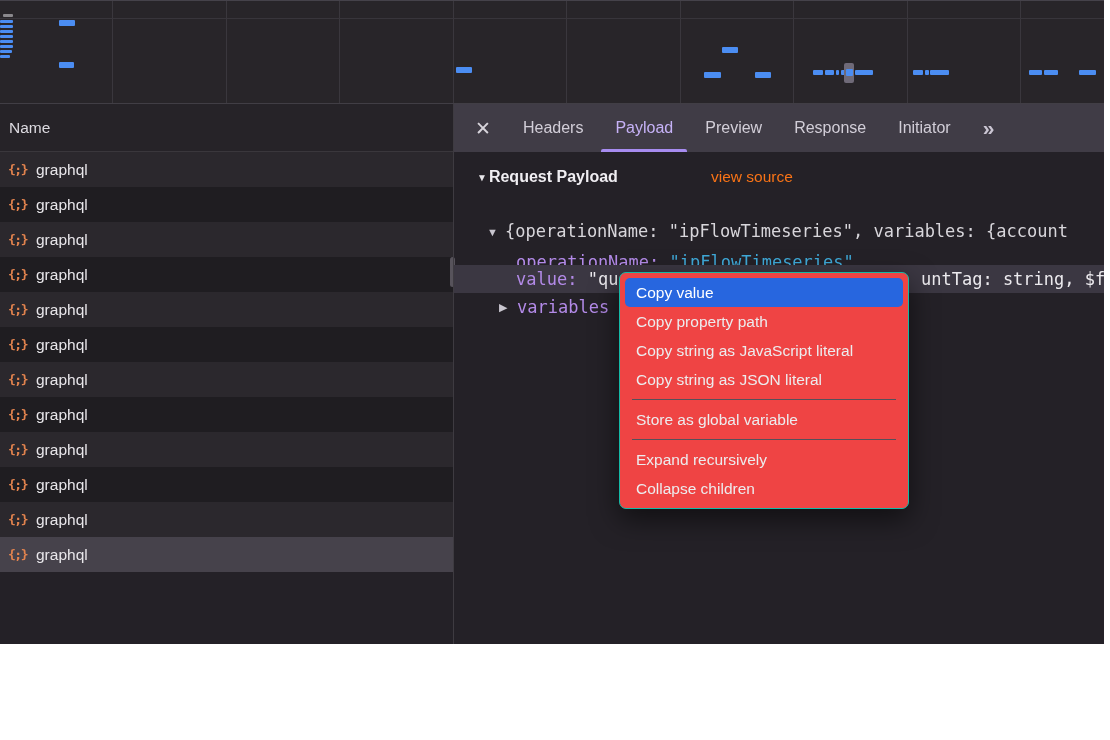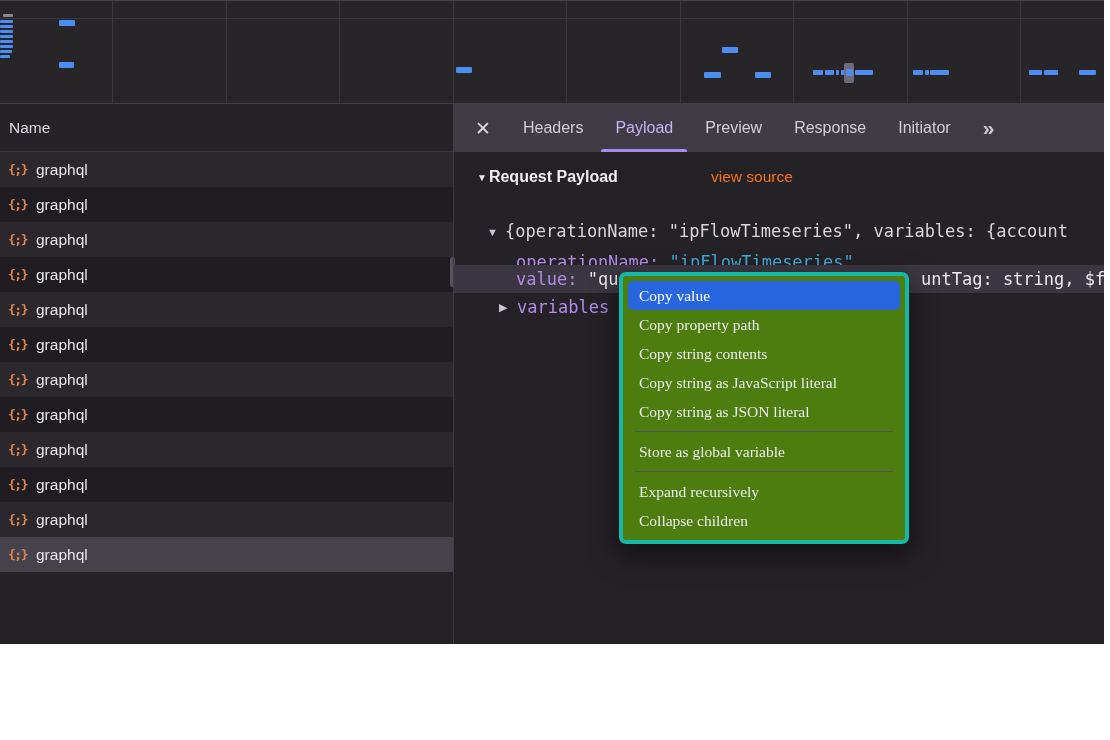--- a/index.html
+++ b/index.html
@@ -50,23 +50,23 @@
   #view-source{left:711px;top:168px;color:#f97316;font-size:15.5px;}
   .mono{font-family:"DejaVu Sans Mono",monospace;font-size:17px;line-height:20px;
         white-space:pre;color:#d8d6db;}
   .tree-tri{font-size:11px;color:#c9c6cf;font-family:"Liberation Sans",sans-serif;}
   .k{color:#b38ae8;}
   .s{color:#3fa9d8;}
   .w{color:#eceaee;}
   #query-stripe{left:454px;top:265px;width:650px;height:28px;background:#3b3742;}
 
   
-  #context-menu{position:absolute;left:619px;top:272px;width:290px;background:#4d7c0f;
-                border:4px solid #14b8a6;border-radius:7px;padding:5px 0;box-sizing:border-box;
-                box-shadow:0 10px 28px rgba(0,0,0,.55);z-index:20;font-family:Liberation Serif, serif;}
+  #context-menu{position:absolute;left:619px;top:272px;width:290px;background:#ef4444;
+                border:1px solid #14b8a6;border-radius:7px;padding:5px 0;box-sizing:border-box;
+                box-shadow:0 10px 28px rgba(0,0,0,.55);z-index:20;}
   .menu-item{height:29px;line-height:29px;margin:0 5px;padding:0 11px;font-size:15.5px;
              color:#ececee;border-radius:5px;white-space:nowrap;}
   .menu-item.highlighted{background:#2766df;color:#ffffff;}
   .menu-sep{height:1px;background:#54515a;margin:5px 12px;}
 
   
   #footer-line{position:absolute;left:0;top:682px;width:1104px;height:1px;background:#5b5861;}
   #footer-area{position:absolute;left:0;top:683px;width:1104px;height:49px;background:#262329;}
   #footer-area .vdiv{position:absolute;left:453px;top:0;width:1px;height:49px;background:#3e3b41;}
   #bottom-bar{position:absolute;left:0;top:732px;width:1104px;height:6px;background:#121014;}
@@ -203,21 +203,20 @@
 
   <div id="footer-line"></div>
   <div id="footer-area">
       <div class="vdiv"></div>
     </div>
   <div id="bottom-bar"></div>
 
   <div id="context-menu">
       <div class="menu-item highlighted">Copy value</div>
       <div class="menu-item">Copy property path</div>
-      <div class="menu-item">Copy string contents</div>
       <div class="menu-item">Copy string as JavaScript literal</div>
       <div class="menu-item">Copy string as JSON literal</div>
       <div class="menu-sep"></div>
       <div class="menu-item">Store as global variable</div>
       <div class="menu-sep"></div>
       <div class="menu-item">Expand recursively</div>
       <div class="menu-item">Collapse children</div>
     </div>
 </div>
 

